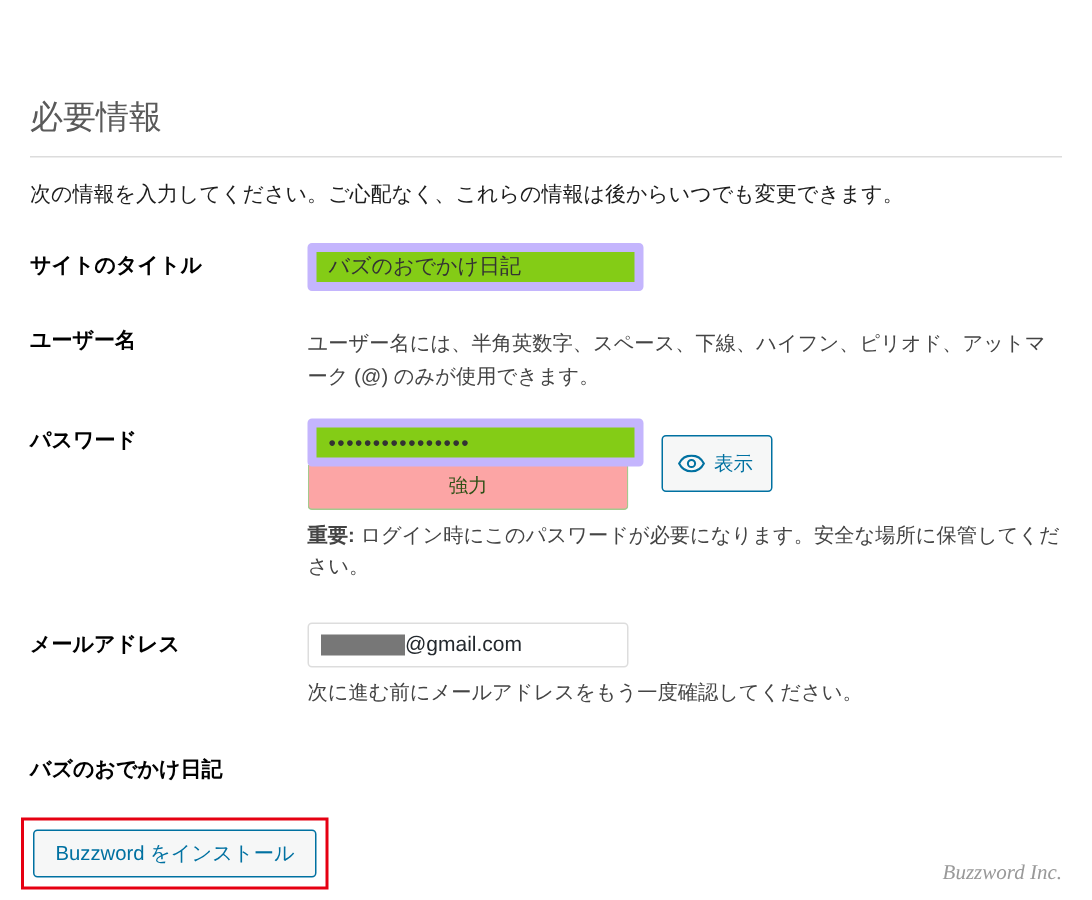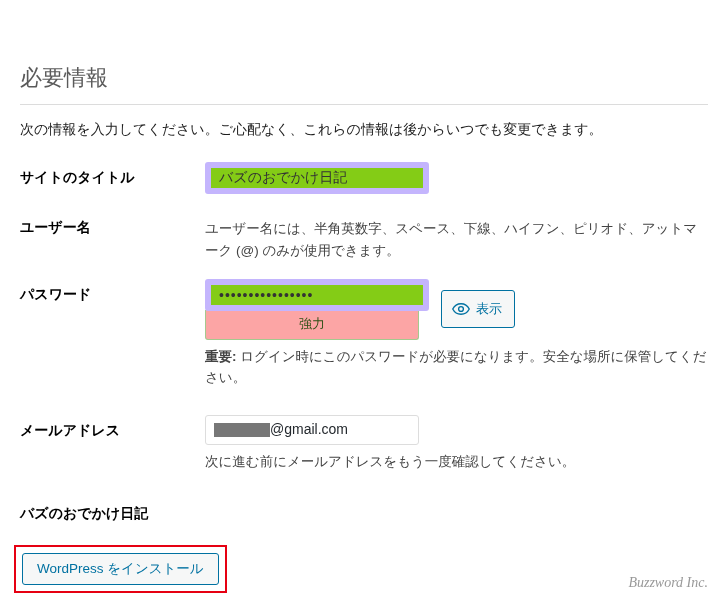--- a/index.html
+++ b/index.html
@@ -223,16 +223,16 @@
 
   <div class="row last">
     <div class="label">バズのおでかけ日記</div>
     <div class="field">
     </div>
   </div>
 </div>
 
 <div class="footer-row">
   <span class="install-btn-wrap">
-    <button type="button" class="install-btn">WordPress をインストール</button>
+    <button type="button" class="install-btn">Buzzword をインストール</button>
   </span>
   <span class="brand">Buzzword Inc.</span>
 </div>
 
 </body></html>

